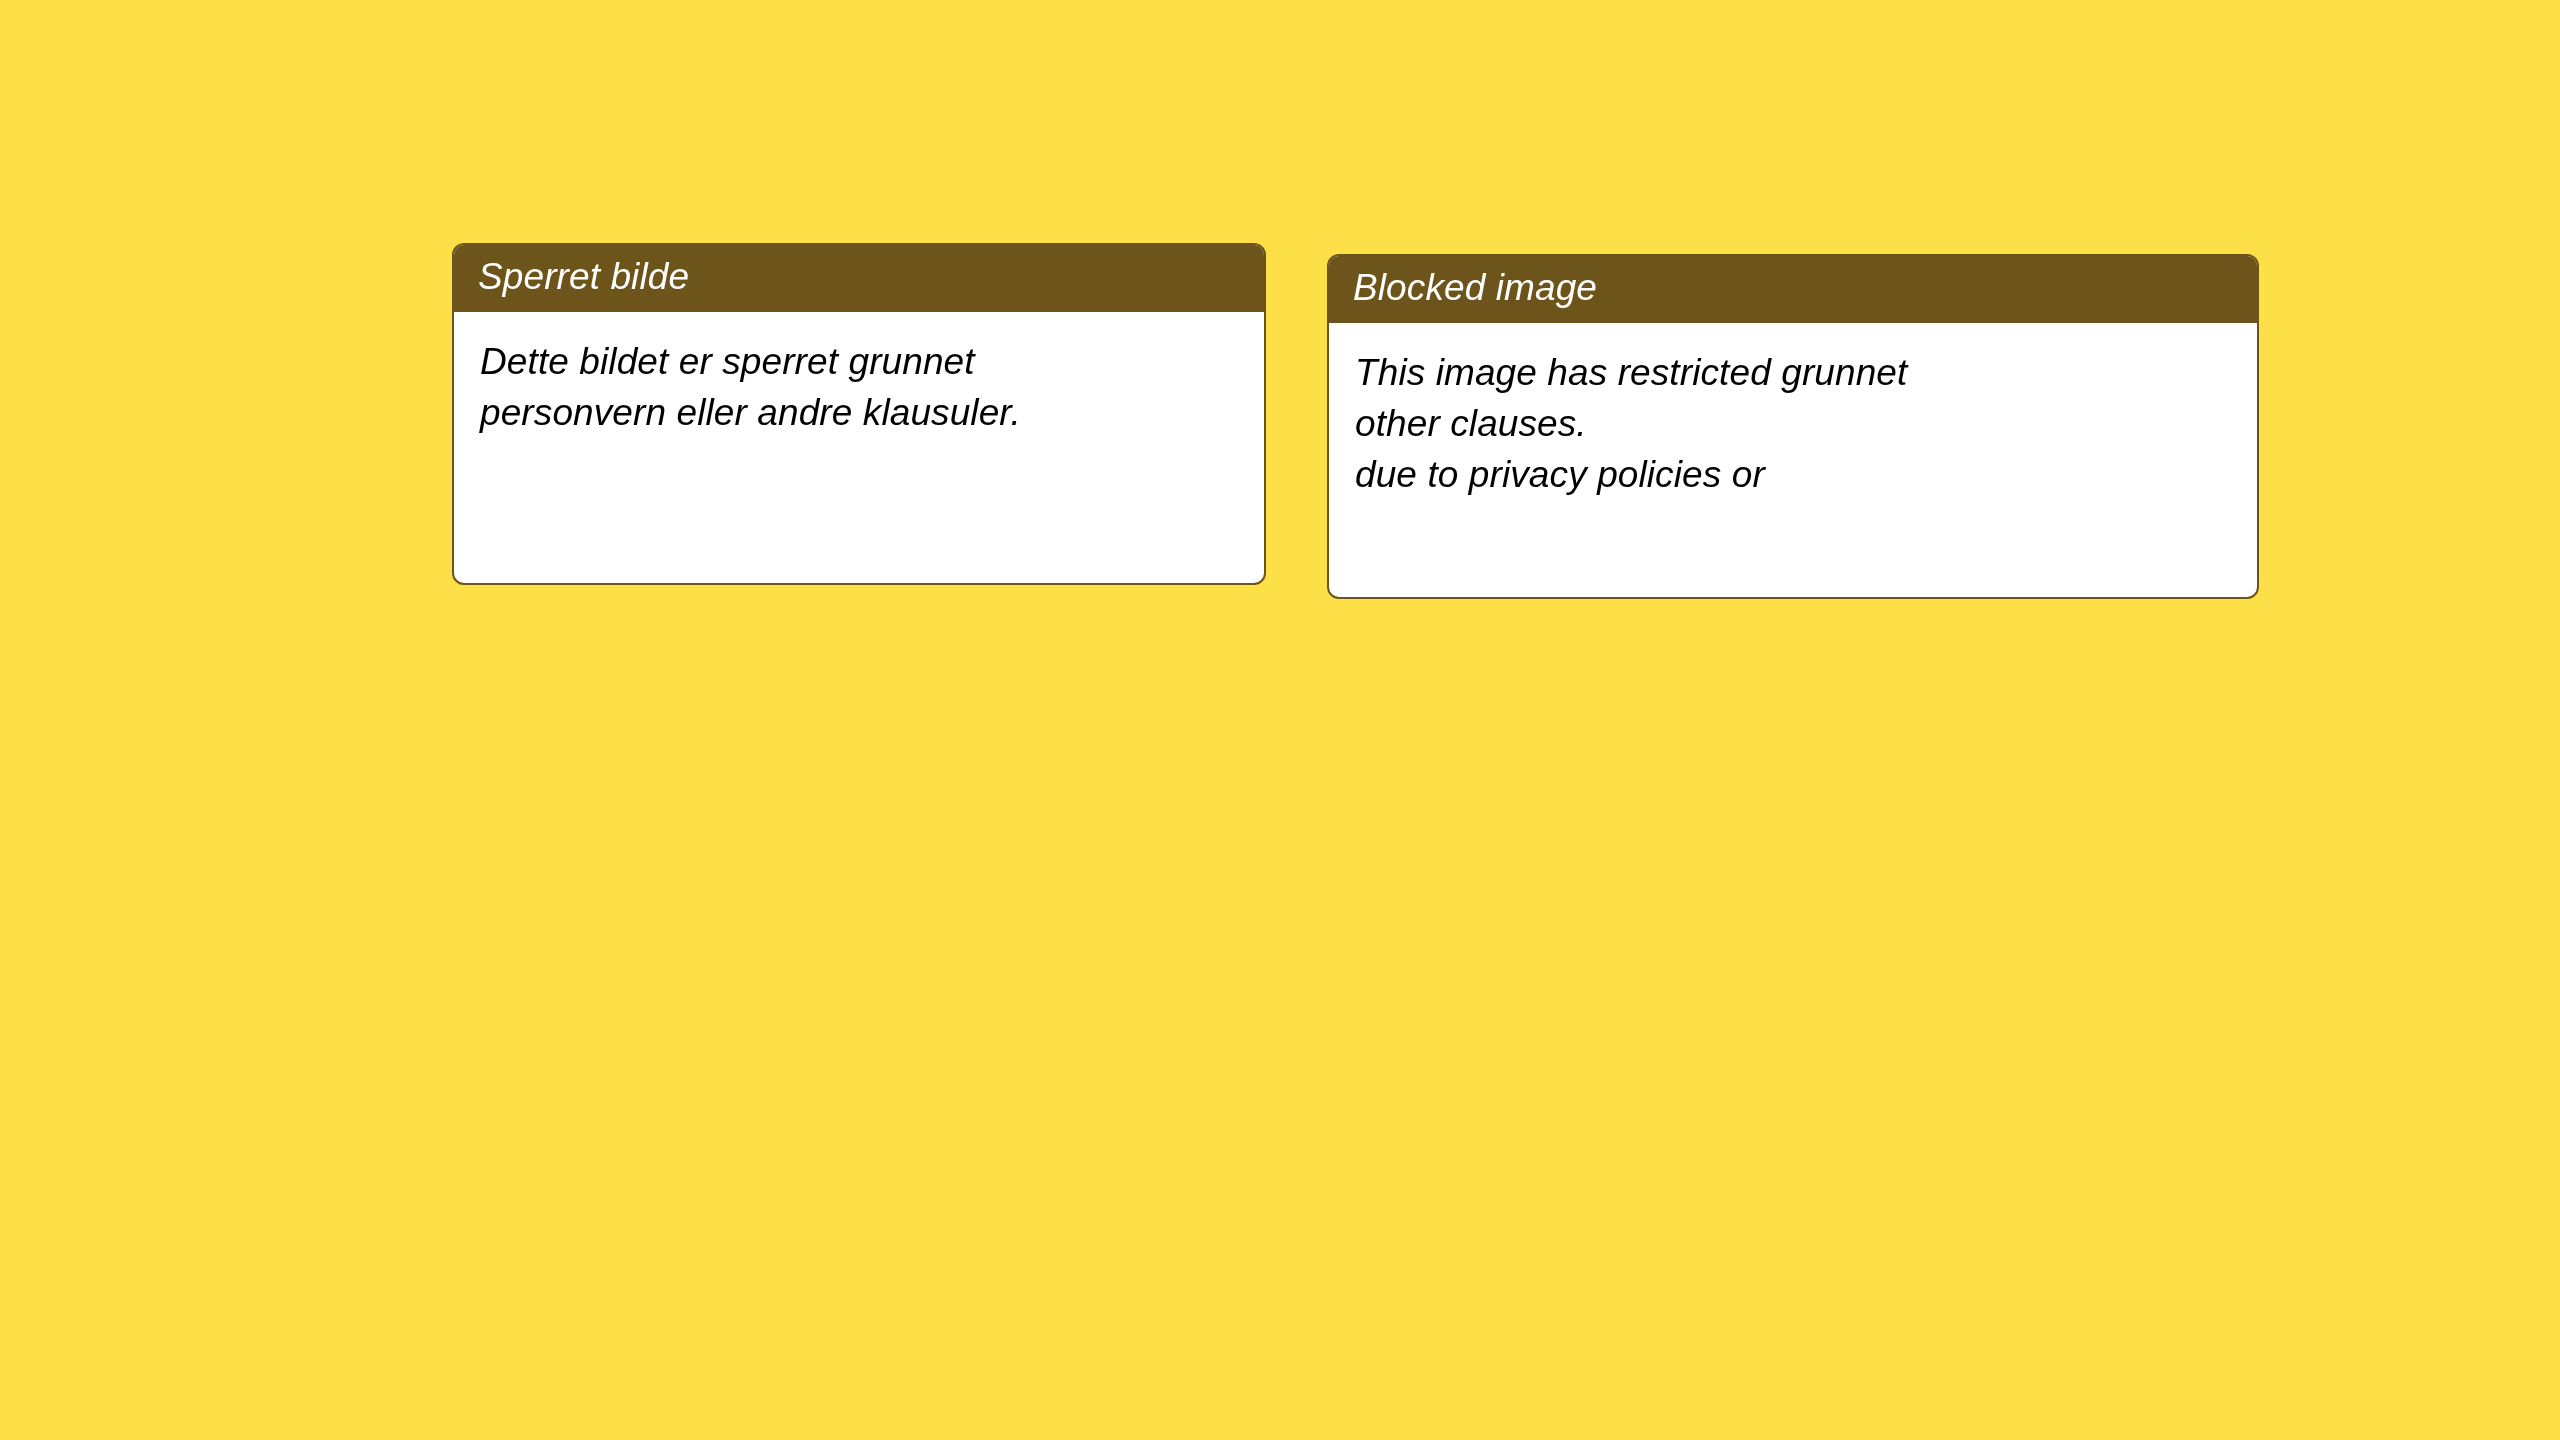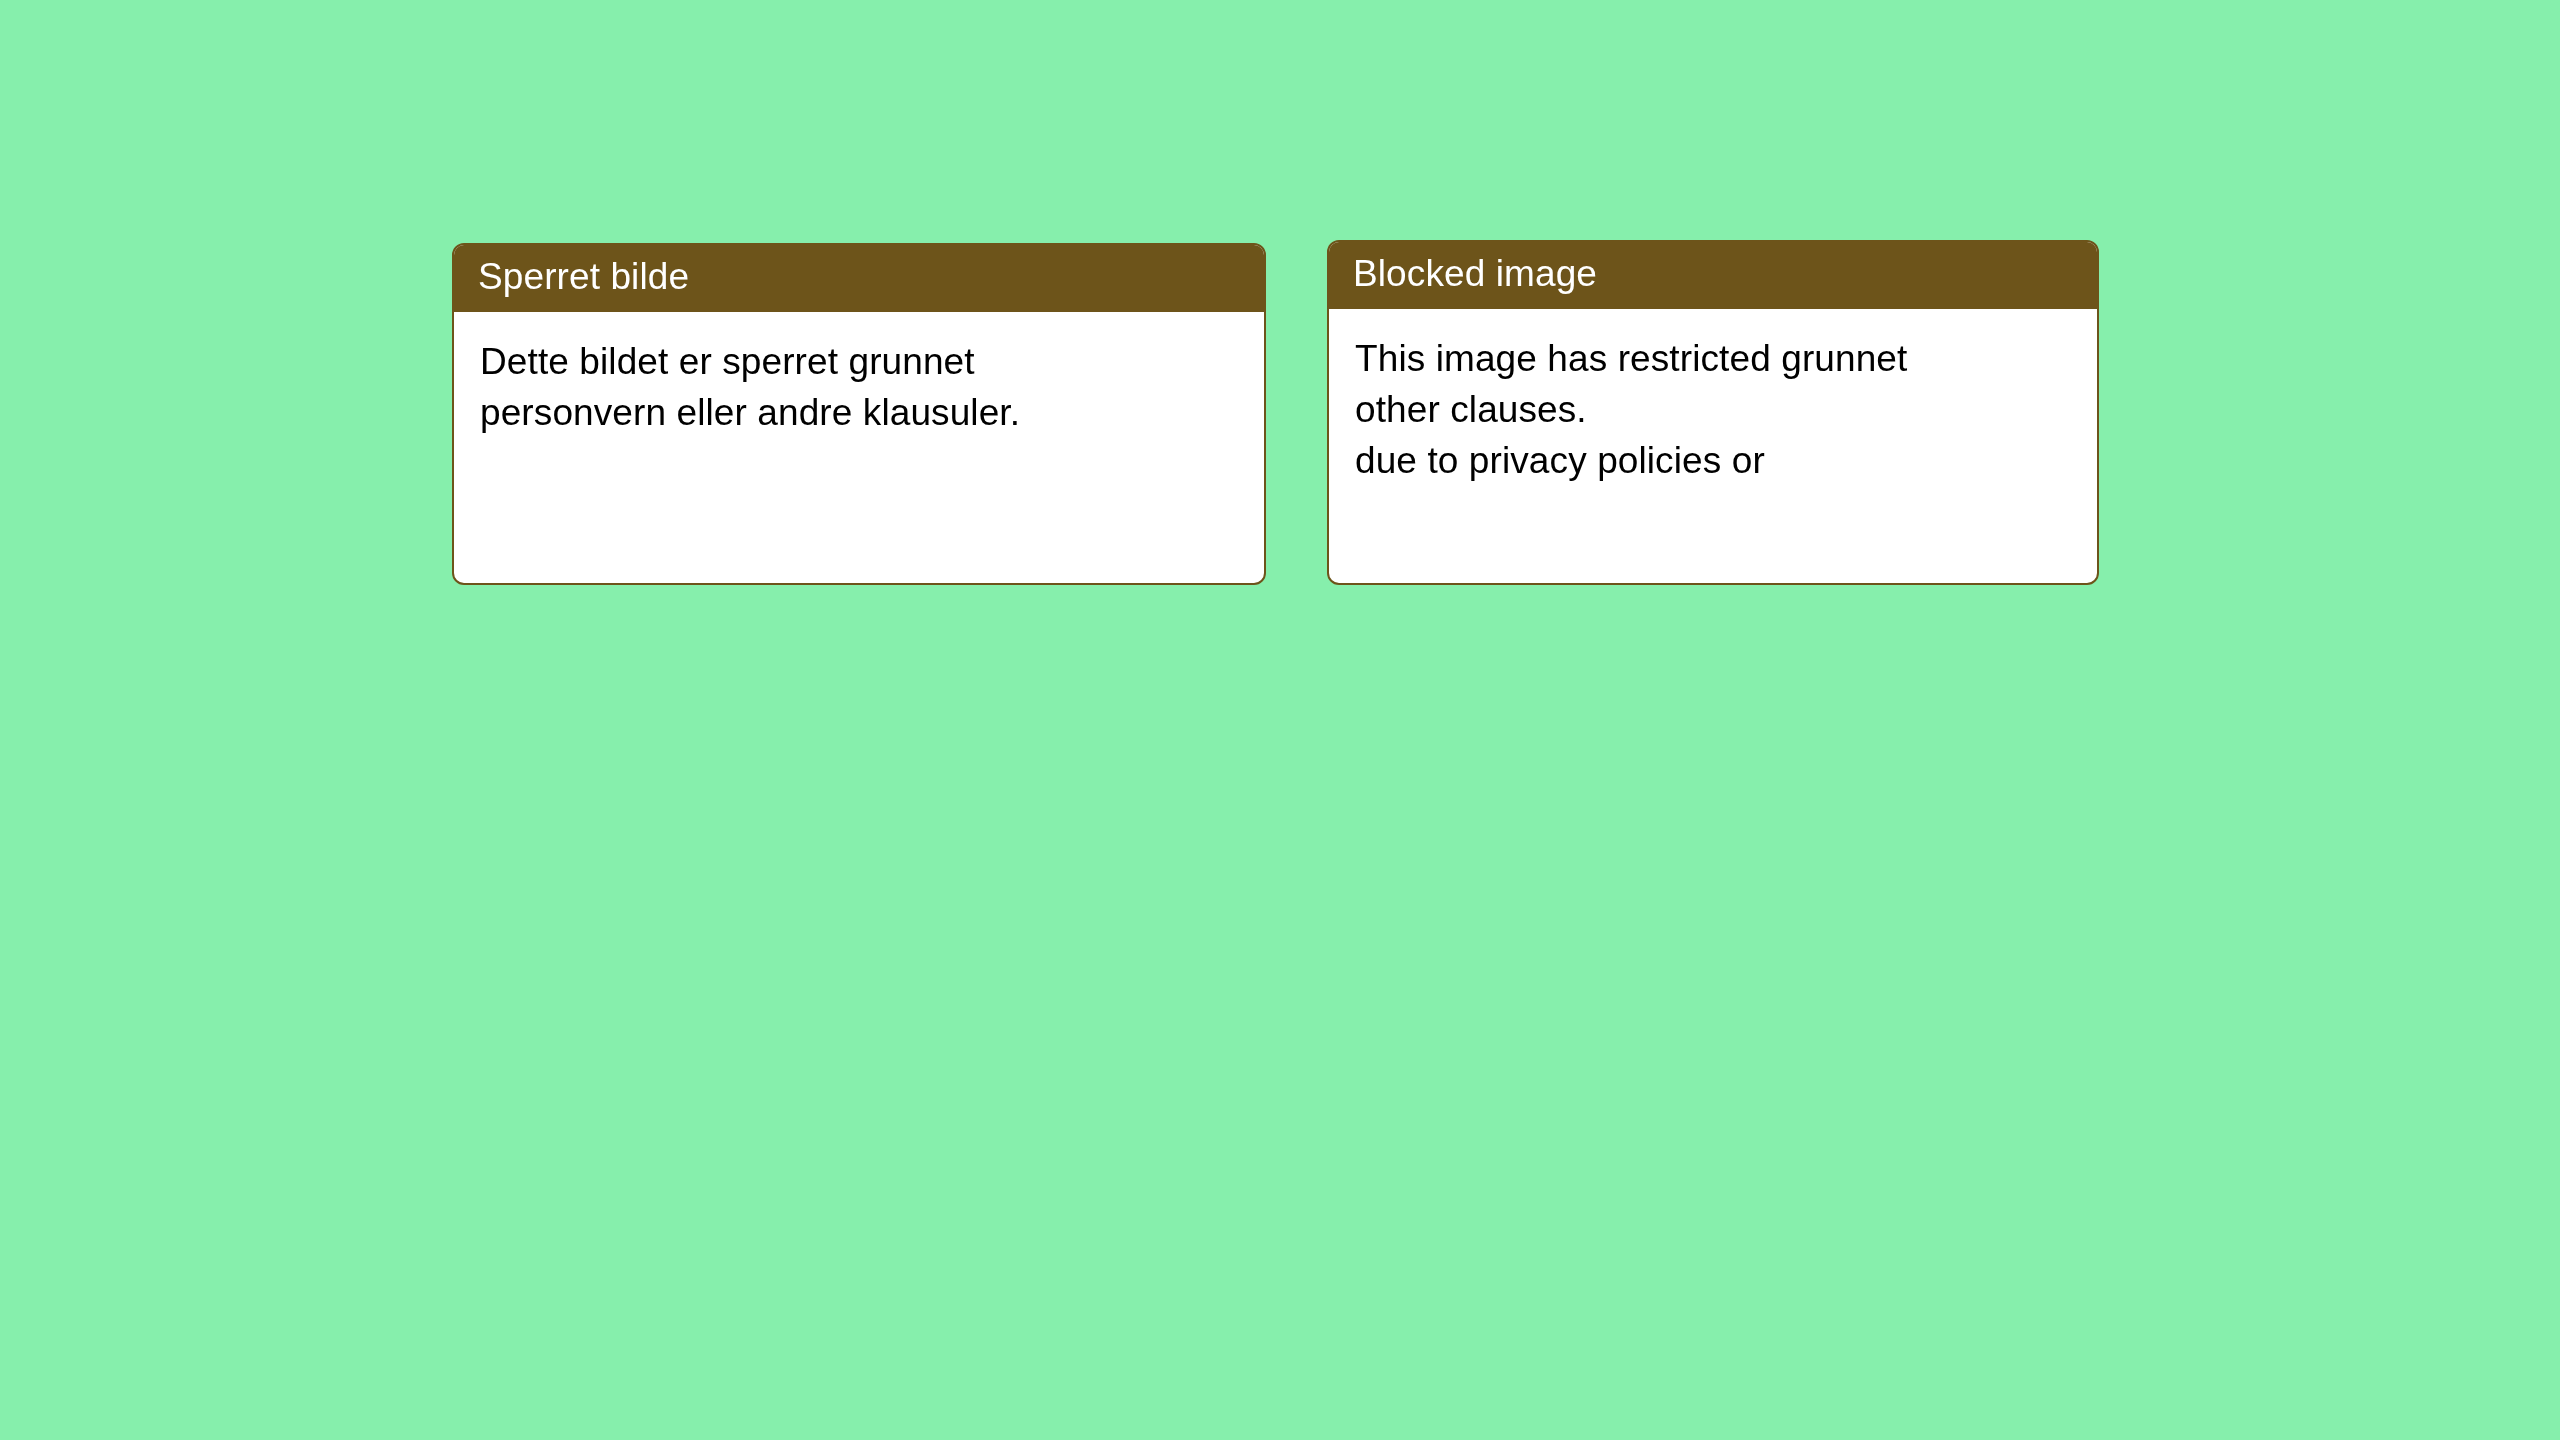--- a/index.html
+++ b/index.html
@@ -10,40 +10,41 @@
     height: 1440px;
     overflow: hidden;
   }
   body {
     font-family: "Liberation Sans", sans-serif;
   }
   .stage {
     position: relative;
     width: 2560px;
     height: 1440px;
-    background: #86efac;
+    background: #fde047;
+    font-style: italic;
   }
   .notice-card {
     position: absolute;
     box-sizing: border-box;
     background: #ffffff;
     border: 2px solid #6d541a;
     border-radius: 12px;
     overflow: hidden;
   }
   .notice-card.no {
     left: 452px;
     top: 243px;
     width: 814px;
     height: 342px;
   }
   .notice-card.en {
     left: 1327px;
-    top: 240px;
-    width: 772px;
+    top: 254px;
+    width: 932px;
     height: 345px;
   }
   .card-header {
     background: #6d541a;
     color: #ffffff;
     font-size: 37px;
     line-height: 1.1;
     padding: 12px 0 14px 24px;
     letter-spacing: 0.1px;
     white-space: nowrap;

